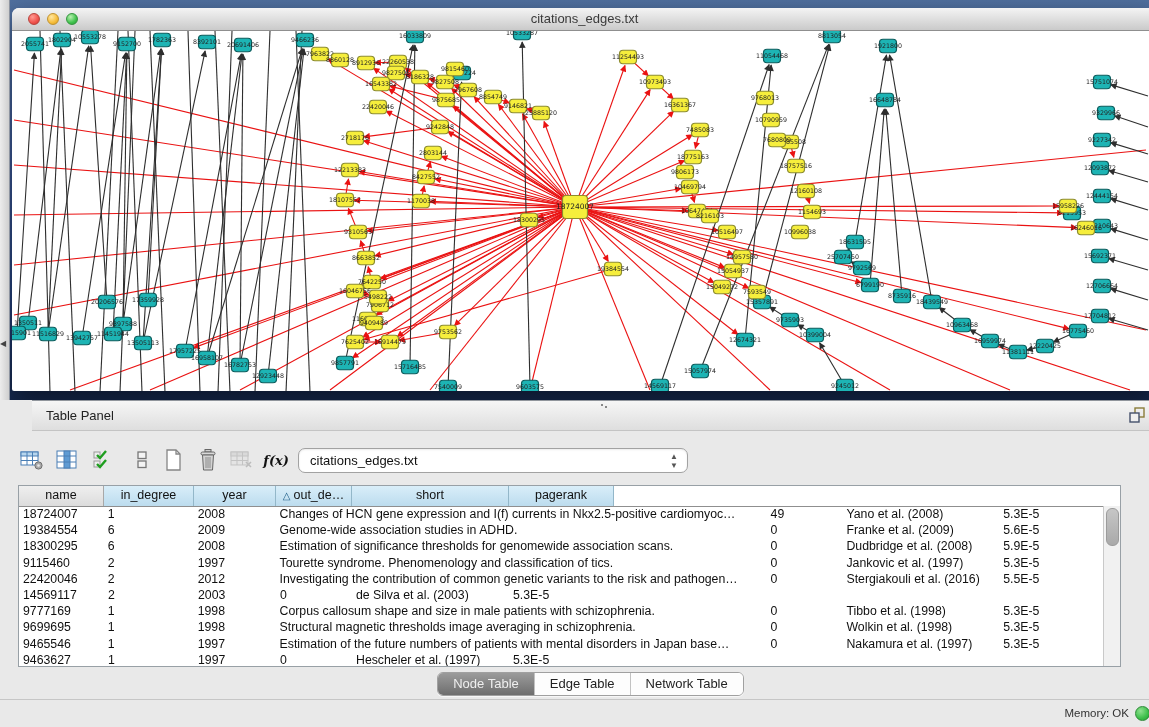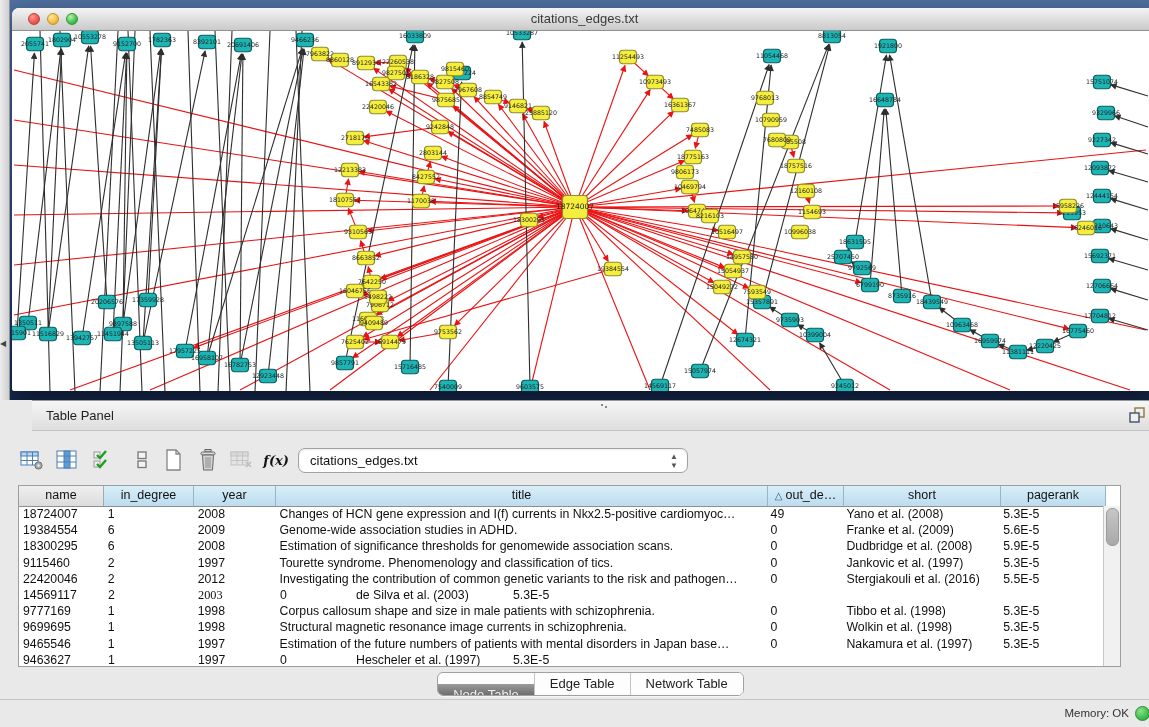--- a/index.html
+++ b/index.html
@@ -62,21 +62,21 @@
   .vscroll{position:absolute;right:0;top:20px;bottom:0;width:16px;background:#f1f1f1;border-left:1px solid #c9c9c9;}
   .vthumb{position:absolute;left:2px;top:2px;width:11px;height:36px;border-radius:6px;
     background:linear-gradient(#c6c6c6,#a9a9a9);border:1px solid #9b9b9b;}
 
   .tabs-row{position:absolute;left:0;top:272px;width:100%;display:flex;justify-content:center;}
   .segmented{display:flex;border:1px solid #a0a0a0;border-radius:6px;overflow:hidden;height:22px;
     background:#fdfdfd;box-shadow:0 1px 1px rgba(255,255,255,.7);}
   .segment{padding:0 15px;font-size:13px;line-height:22px;color:#222;background:#fdfdfd;
     border-left:1px solid #c2c2c2;cursor:default;}
   .segment:first-child{border-left:none;}
-  .segment.selected{background:linear-gradient(#9b9b9b,#6e6e6e);color:#efefef;margin-top:11px;}
+  .segment.selected{background:linear-gradient(#9b9b9b,#6e6e6e);color:#efefef;}
 
   .status-bar{position:absolute;left:0;bottom:0;width:100%;height:27px;border-top:1px solid #c6c6c6;}
   .memory{position:absolute;right:52px;top:7px;font-size:11.5px;color:#333;}
   .mem-dot{position:absolute;right:31px;top:6px;width:13px;height:13px;border-radius:50%;
     background:radial-gradient(circle at 35% 30%,#8fe08f,#3cbf4a 60%,#2a9a37);border:1px solid #2d8a37;}
   .status-divider{position:absolute;right:23px;top:0;bottom:0;width:1px;background:#b4b4b4;}
 </style>
 </head>
 <body>
 
@@ -831,21 +831,20 @@
             <span>▼</span>
           </span>
         </div>
       </div>
 
     <div class="table-outer">
       <div class="thead" id="thead">
           <div class="th gray" style="width: 85px;">name</div>
           <div class="th" style="width: 90px;">in_degree</div>
           <div class="th" style="width: 82px;">year</div>
-          <div class="th" style="width: 492px;">title</div>
           <div class="th" style="width: 76px;"><span class="sort-glyph">△</span>out_de…</div>
           <div class="th" style="width: 157px;">short</div>
           <div class="th" style="width: 105px;">pagerank</div>
         </div>
       <div class="tbody" id="tbody">
           <div class="tr">
             <div class="td" style="width: 85px;">18724007</div>
             <div class="td" style="width: 90px;">1</div>
             <div class="td" style="width: 82px;">2008</div>
             <div class="td" style="width: 492px;">Changes of HCN gene expression and I(f) currents in Nkx2.5-positive cardiomyoc…</div>
@@ -885,39 +884,39 @@
             <div class="td" style="width: 90px;">2</div>
             <div class="td" style="width: 82px;">2012</div>
             <div class="td" style="width: 492px;">Investigating the contribution of common genetic variants to the risk and pathogen…</div>
             <div class="td" style="width: 76px;">0</div>
             <div class="td" style="width: 157px;">Stergiakouli et al. (2016)</div>
             <div class="td" style="width: 105px;">5.5E-5</div>
           </div>
           <div class="tr">
             <div class="td" style="width: 85px;">14569117</div>
             <div class="td" style="width: 90px;">2</div>
-            <div class="td" style="width: 82px; font-family: Liberation Serif, serif;">2003</div>
+            <div class="td" style="width: 82px;">2003</div>
             <div class="td" style="width: 76px;">0</div>
             <div class="td" style="width: 157px;">de Silva et al. (2003)</div>
             <div class="td" style="width: 105px;">5.3E-5</div>
           </div>
           <div class="tr">
             <div class="td" style="width: 85px;">9777169</div>
             <div class="td" style="width: 90px;">1</div>
             <div class="td" style="width: 82px;">1998</div>
             <div class="td" style="width: 492px;">Corpus callosum shape and size in male patients with schizophrenia.</div>
             <div class="td" style="width: 76px;">0</div>
             <div class="td" style="width: 157px;">Tibbo et al. (1998)</div>
             <div class="td" style="width: 105px;">5.3E-5</div>
           </div>
           <div class="tr">
             <div class="td" style="width: 85px;">9699695</div>
             <div class="td" style="width: 90px;">1</div>
             <div class="td" style="width: 82px;">1998</div>
-            <div class="td" style="width: 492px;">Structural magnetic resonance image currents in schizophrenia.</div>
+            <div class="td" style="width: 492px;">Structural magnetic thresholds image averaging in schizophrenia.</div>
             <div class="td" style="width: 76px;">0</div>
             <div class="td" style="width: 157px;">Wolkin et al. (1998)</div>
             <div class="td" style="width: 105px;">5.3E-5</div>
           </div>
           <div class="tr">
             <div class="td" style="width: 85px;">9465546</div>
             <div class="td" style="width: 90px;">1</div>
             <div class="td" style="width: 82px;">1997</div>
             <div class="td" style="width: 492px;">Estimation of the future numbers of patients with mental disorders in Japan base…</div>
             <div class="td" style="width: 76px;">0</div>

